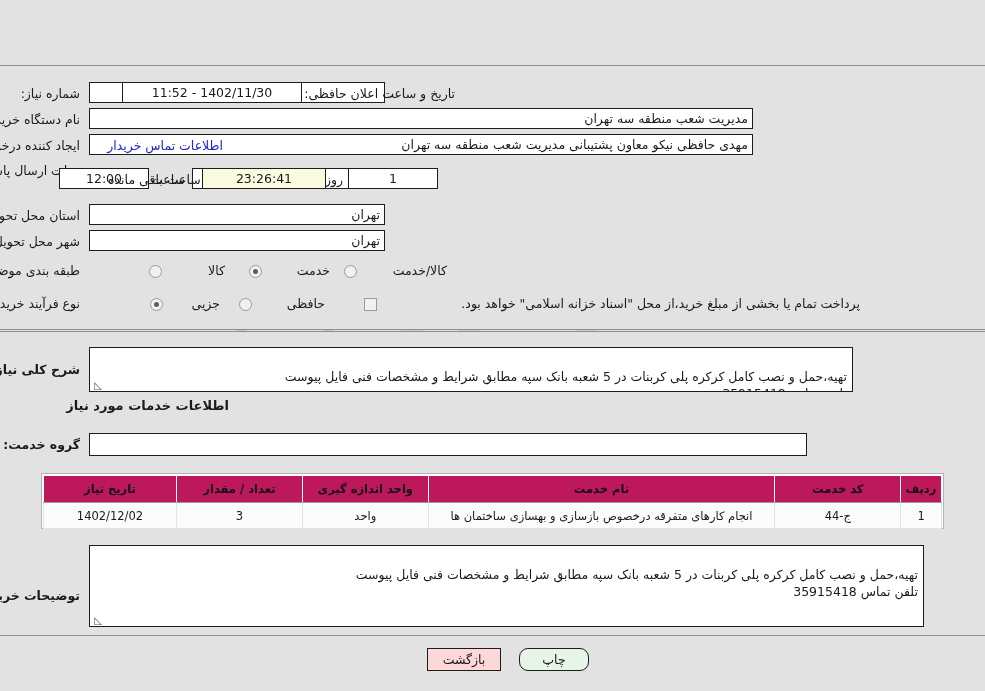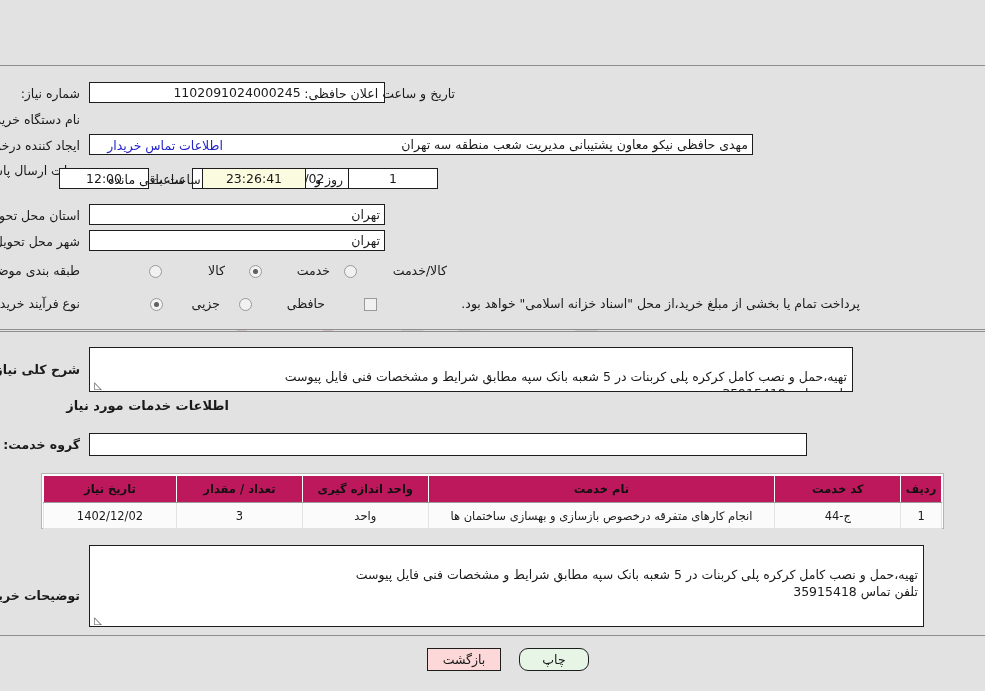--- a/index.html
+++ b/index.html
@@ -252,34 +252,36 @@
     <div class="wm-text">AriaTender.net</div>
   </div>
 
 
   <div class="panel panel-top"></div>
 
   <div class="lbl" style="right:905px; top:86px;">شماره نیاز:</div>
   <div class="fld center" style="right:600px; top:82px; width:296px;">1102091024000245</div>
 
   <div class="lbl" style="right:530px; top:86px;">تاریخ و ساعت اعلان حافظی:</div>
+  <div class="fld num" style="right:683px; top:82px; width:180px; left:105px;">11:52 - 1402/11/30</div>
 
   <div class="lbl" style="right:905px; top:112px;">نام دستگاه خریدار:</div>
+  <div class="fld right" style="right:232px; top:108px; width:664px;">مدیریت شعب منطقه سه تهران</div>
 
   <div class="lbl" style="right:905px; top:138px;">ایجاد کننده درخواست:</div>
   <div class="fld right" style="right:232px; top:134px; width:664px;">مهدی حافظی نیکو معاون پشتیبانی مدیریت شعب منطقه سه تهران</div>
   <div class="link" style="right:762px; left:auto; top:138px;">اطلاعات تماس خریدار</div>
 
   <div class="lbl" style="right:905px; top:163px; line-height:15px; text-align:right;">مهلت ارسال پاسخ: تا تاریخ:</div>
   <div class="fld num" style="right:600px; top:168px; width:193px;">1402/12/02</div>
   <div class="lbl" style="right:800px; top:172px;">ساعت</div>
   <div class="fld num" style="right:836px; top:168px; width:90px;">12:00</div>
   <div class="fld num" style="right:unset; left:348px; top:168px; width:90px;">1</div>
   <div class="lbl" style="right:unset; left:315px; top:172px;">روز و</div>
-  <div class="fld num yellow" style="right:unset; left:202px; top:168px; width:104px;">23:26:41</div>
+  <div class="fld num yellow" style="right:unset; left:202px; top:168px; width:124px;">23:26:41</div>
   <div class="lbl" style="right:unset; left:108px; top:172px;">ساعت باقی مانده</div>
 
   <div class="lbl" style="right:905px; top:208px;">استان محل تحویل:</div>
   <div class="fld right" style="right:600px; top:204px; width:296px;">تهران</div>
 
   <div class="lbl" style="right:905px; top:234px;">شهر محل تحویل:</div>
   <div class="fld right" style="right:600px; top:230px; width:296px;">تهران</div>
 
   <div class="lbl" style="right:905px; top:263px;">طبقه بندی موضوعی:</div>
   <div class="radio" style="right:823px; top:265px;"></div>

